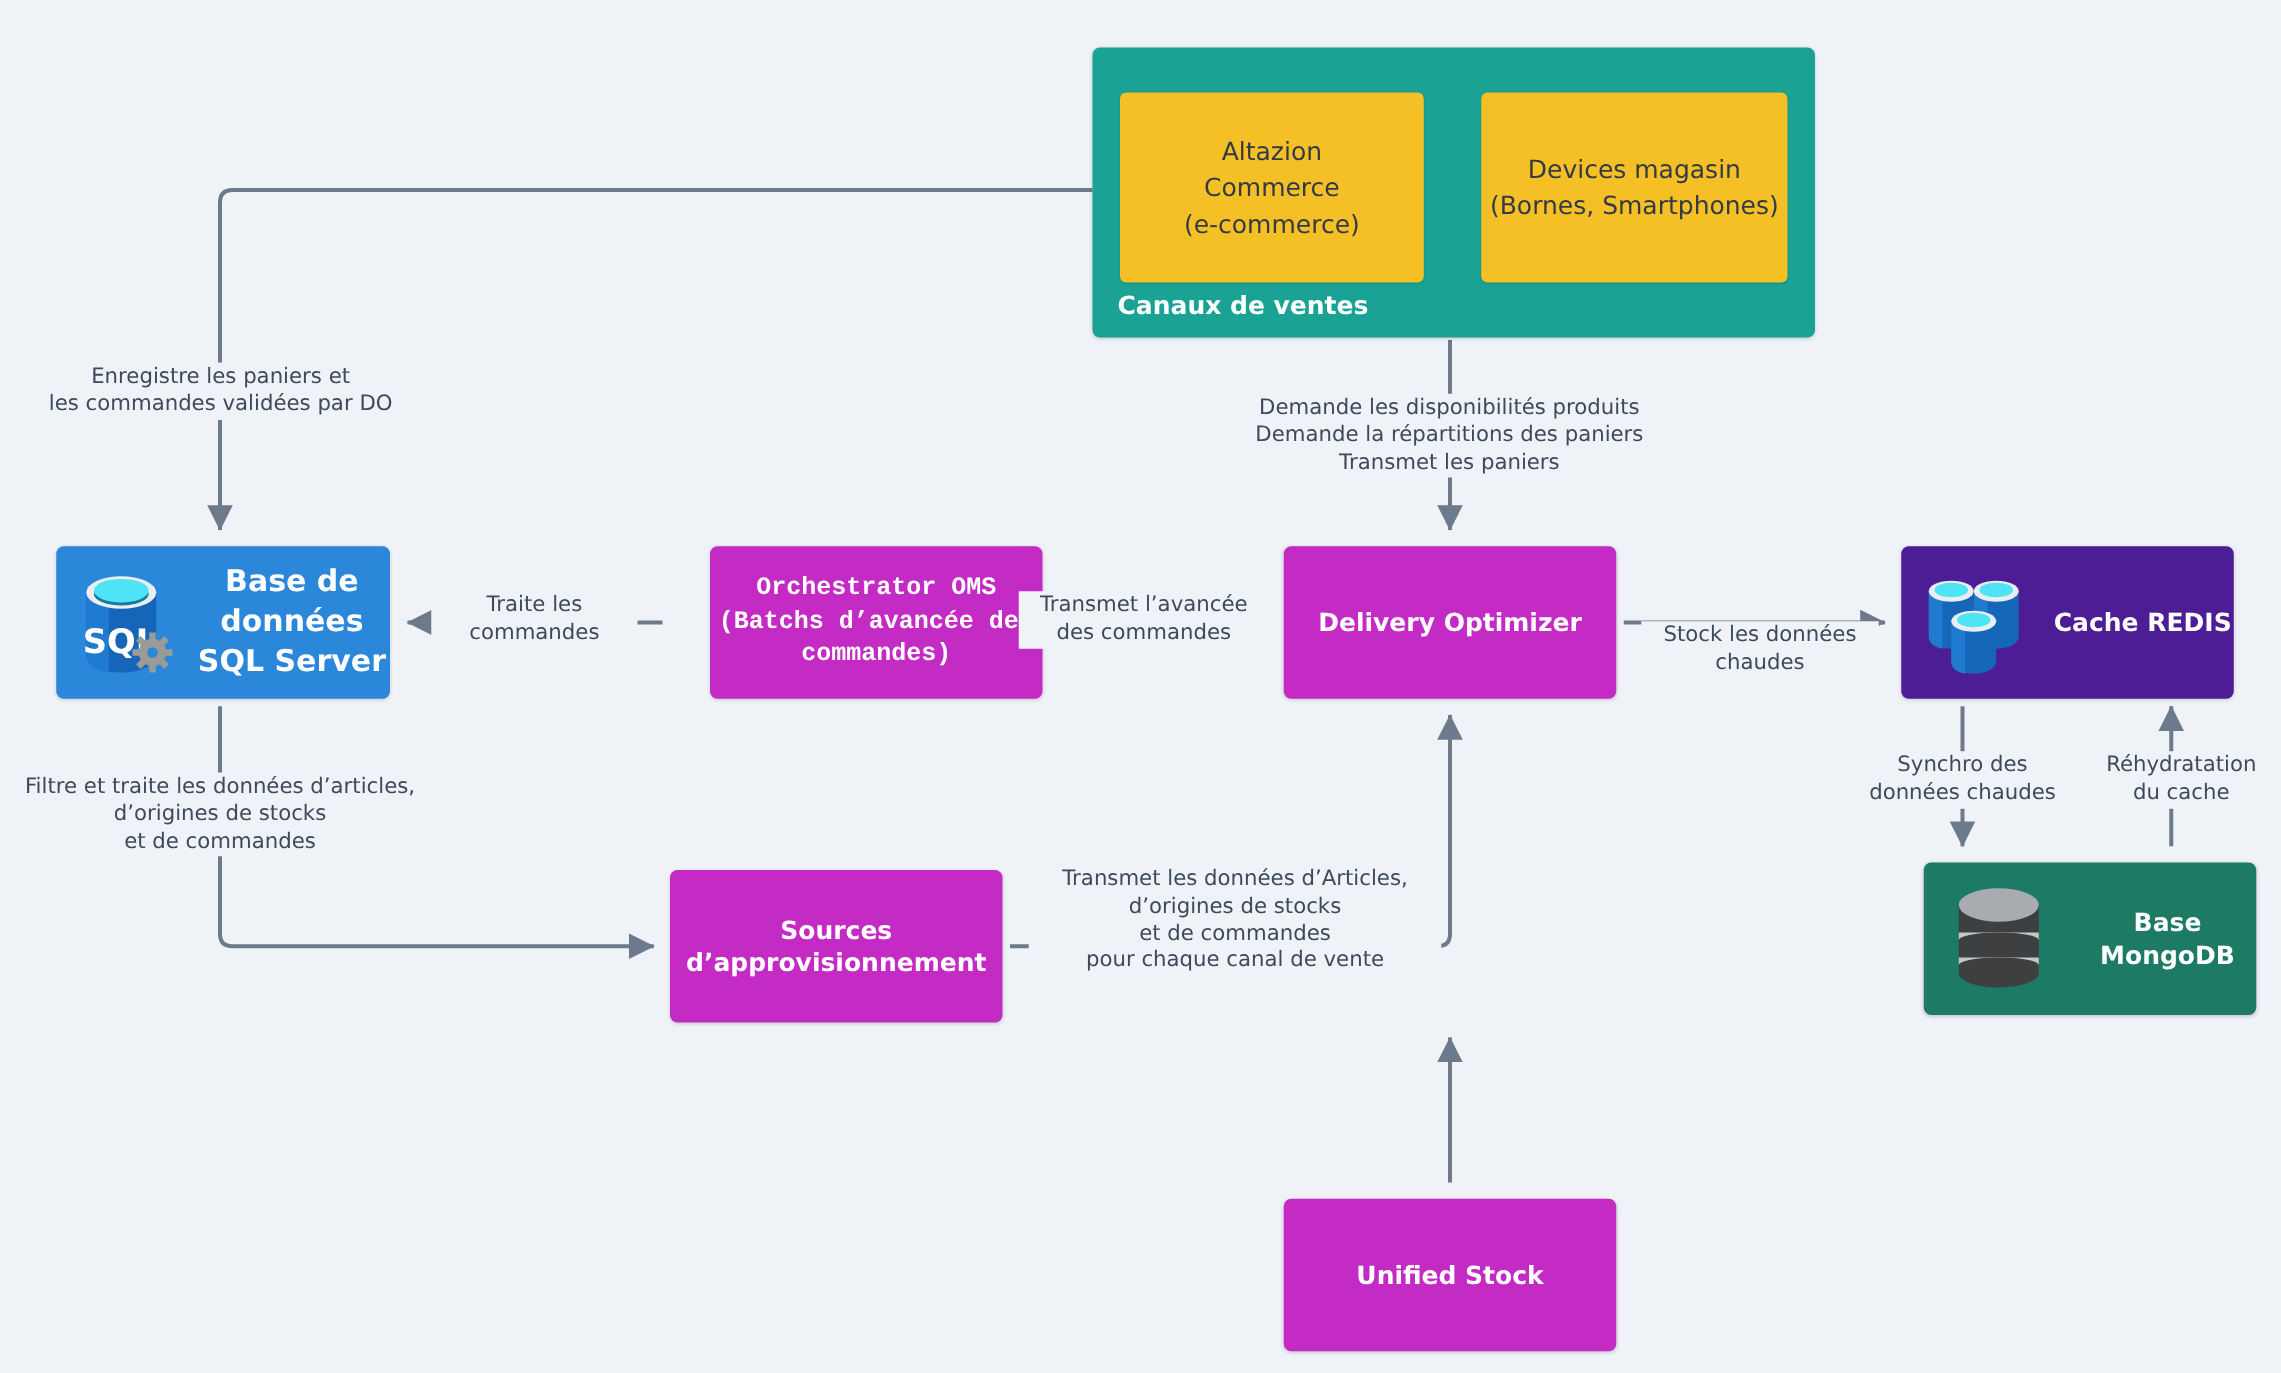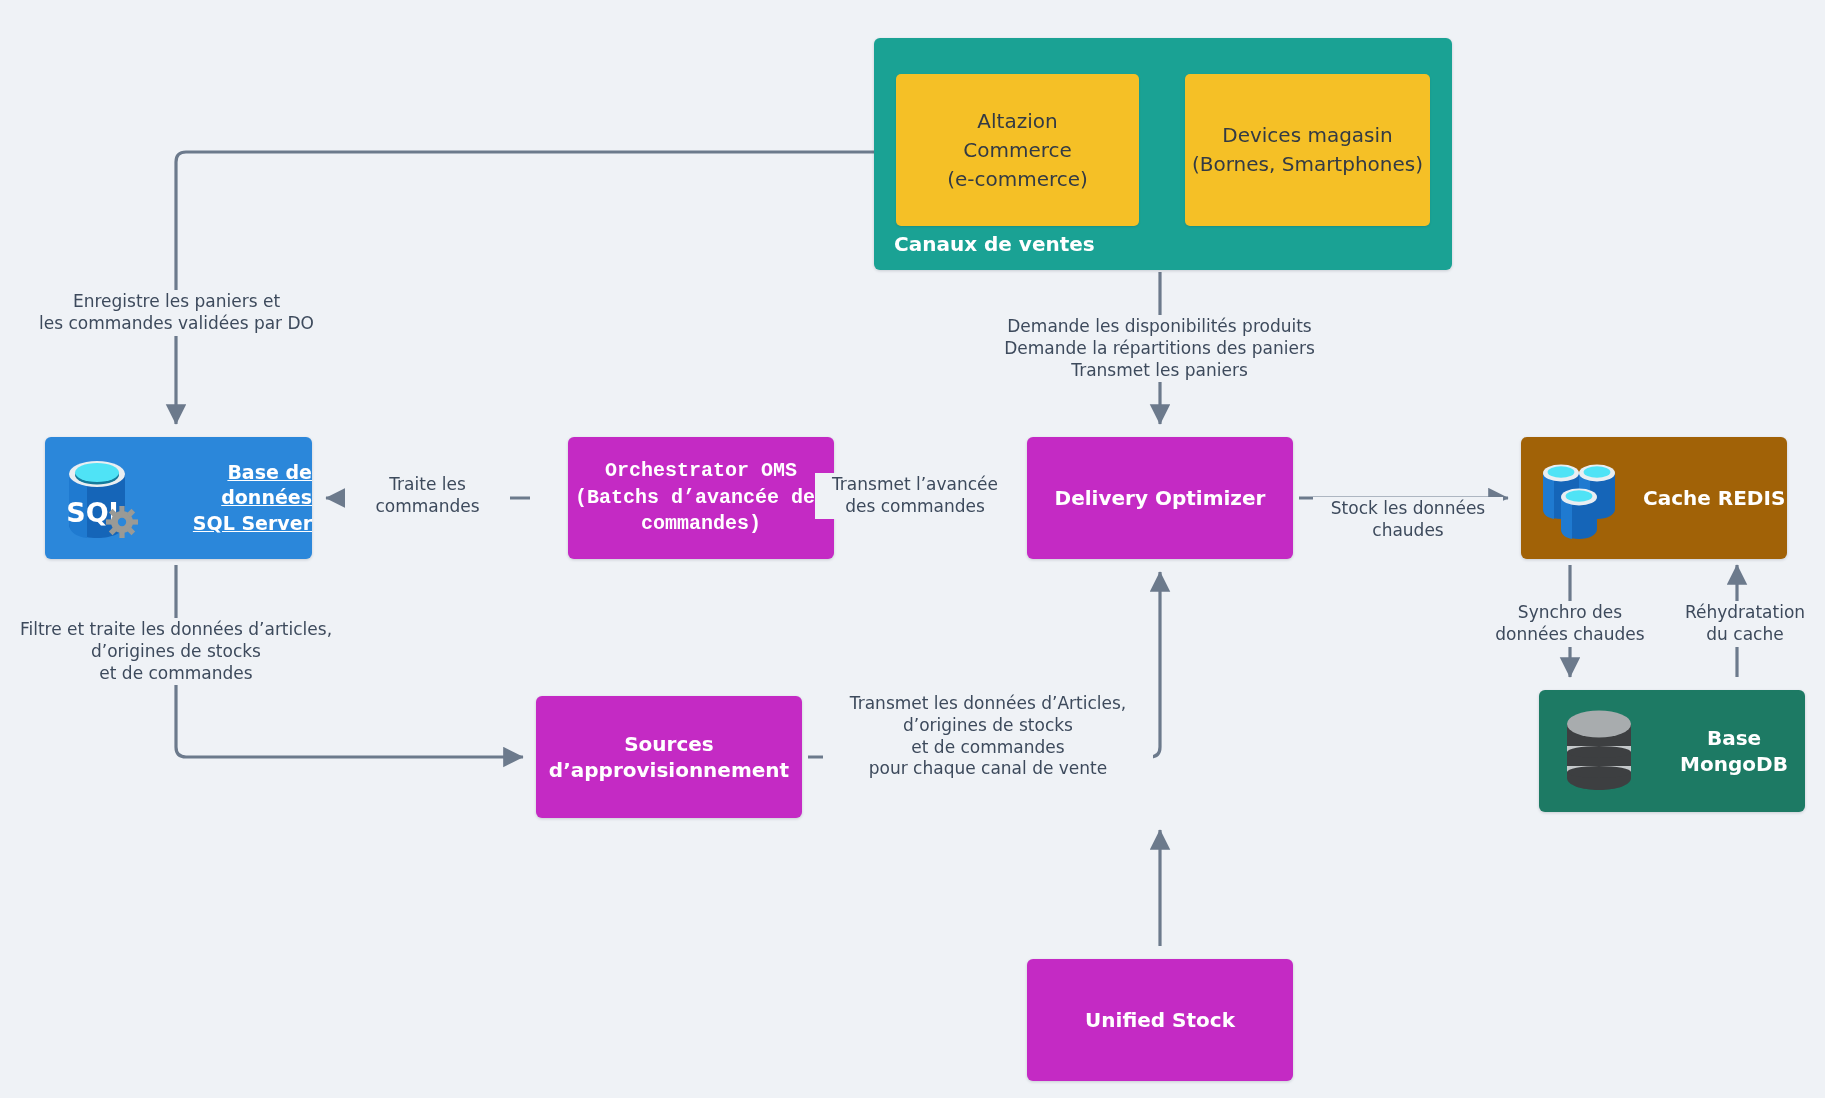--- a/index.html
+++ b/index.html
@@ -64,28 +64,28 @@
     text-align: center;
     white-space: pre-line;
     box-shadow: 0 1px 2px rgba(30,40,55,0.14);
   }
   #channel-ecom { left: 22px; width: 243px; }
   #channel-devices { left: 311px; width: 245px; }
 
   
   .magenta { background: #c42ac4; }
   .sqlnode { background: #2b87da; }
-  .redis   { background: #a16207; }
+  .redis   { background: #4c1d95; }
   .mongo   { background: #1d7a64; margin-left: 18px; }
 
   #node-sql {
     left: 45px; top: 437px; width: 267px; height: 122px;
     justify-content: flex-start; padding-left: 14px;
   }
-  #node-sql .label { margin-left: 10px; font-size: 19px; white-space: pre-line; text-align: right; text-decoration: underline; }
+  #node-sql .label { margin-left: 10px; font-size: 24px; white-space: pre-line; text-align: center; }
 
   #node-orch    { left: 568px; top: 437px; width: 266px; height: 122px; font-family: Liberation Mono, monospace; }
   #node-do      { left: 1027px; top: 437px; width: 266px; height: 122px; }
   #node-redis   { left: 1521px; top: 437px; width: 266px; height: 122px;
                   justify-content: flex-start; padding-left: 18px; }
   #node-redis .label { margin-left: 22px; }
   #node-mongo   { left: 1521px; top: 690px; width: 266px; height: 122px;
                   justify-content: flex-start; padding-left: 22px; }
   #node-mongo .label { margin-left: 26px; }
   #node-sources { left: 536px; top: 696px; width: 266px; height: 122px; }

